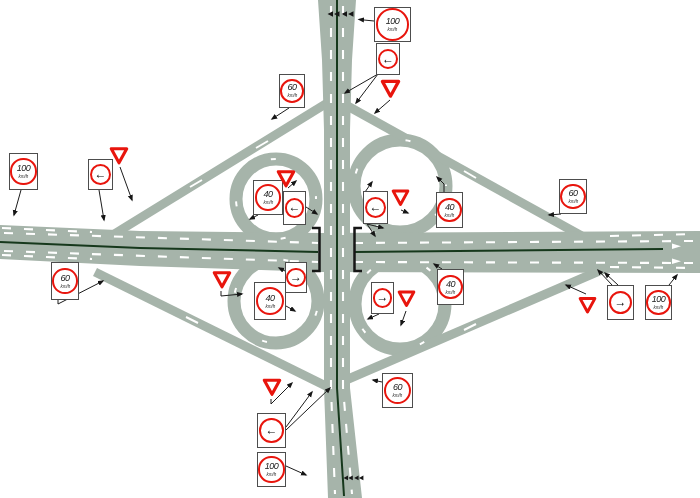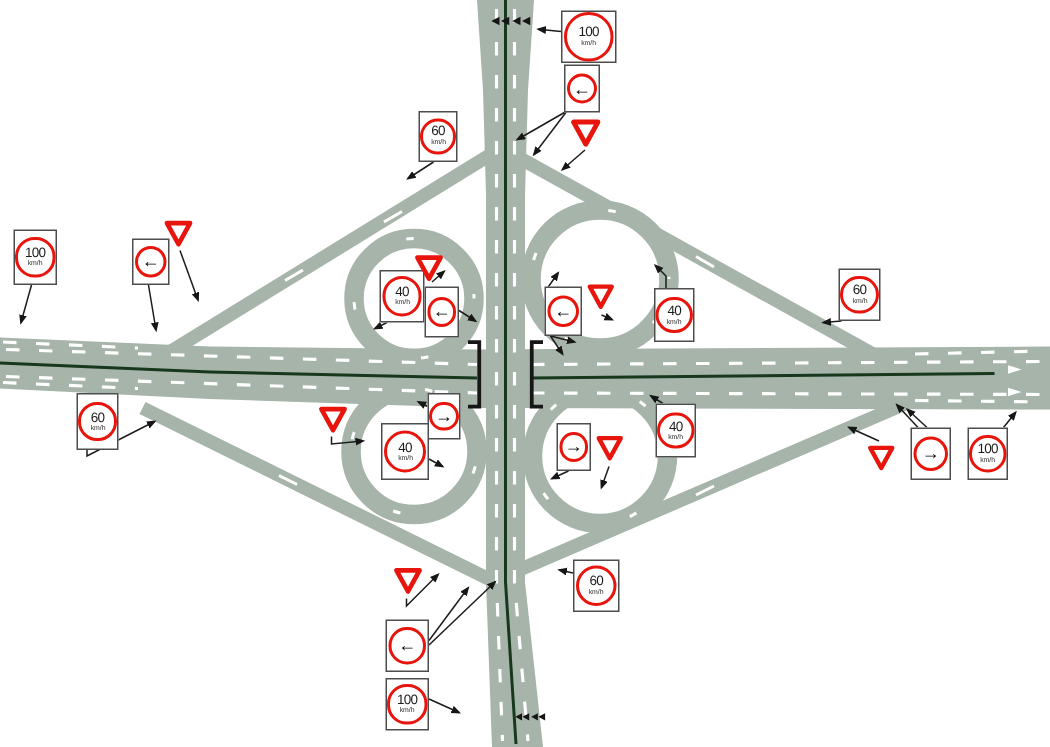--- a/index.html
+++ b/index.html
@@ -18,21 +18,21 @@
   .bracket{fill:none;stroke:#161616;stroke-width:2.5;}
   .chev{fill:#161616;}
   .wlarrow{fill:#fff;}
   .ptr{fill:none;stroke:#1c1c1c;stroke-width:1;}
 
   
   .sign{position:absolute;box-sizing:border-box;display:flex;align-items:center;
         justify-content:center;background:#fff;border:1.4px solid #4d4d4d;}
   .sign .circ{border:2.3px solid #e8150d;border-radius:50%;background:#fff;
         display:flex;flex-direction:column;align-items:center;justify-content:center;
-        width:82%;aspect-ratio:1/1;}
+        width:82%;aspect-ratio:1/1;font-style:italic;}
   .speed .val{font-size:9px;line-height:1;color:#1c1c1c;letter-spacing:-0.5px;white-space:nowrap;}
   .speed .unit{font-size:5px;line-height:1;color:#2a2a2a;margin-top:1px;white-space:nowrap;transform:scale(.92);}
   .arrow-sign .circ{width:76%;}
   .arrow-sign .glyph{font-size:12px;font-weight:bold;color:#000;line-height:1;margin-top:-1px;}
   .yield-sign{background:transparent;border:none;}
   .yield-sign svg{width:100%;height:100%;display:block;}
   .yield-sign polygon{fill:#fff;stroke:#e8150d;stroke-width:3.4;stroke-linejoin:round;}
 </style>
 </head>
 <body>

